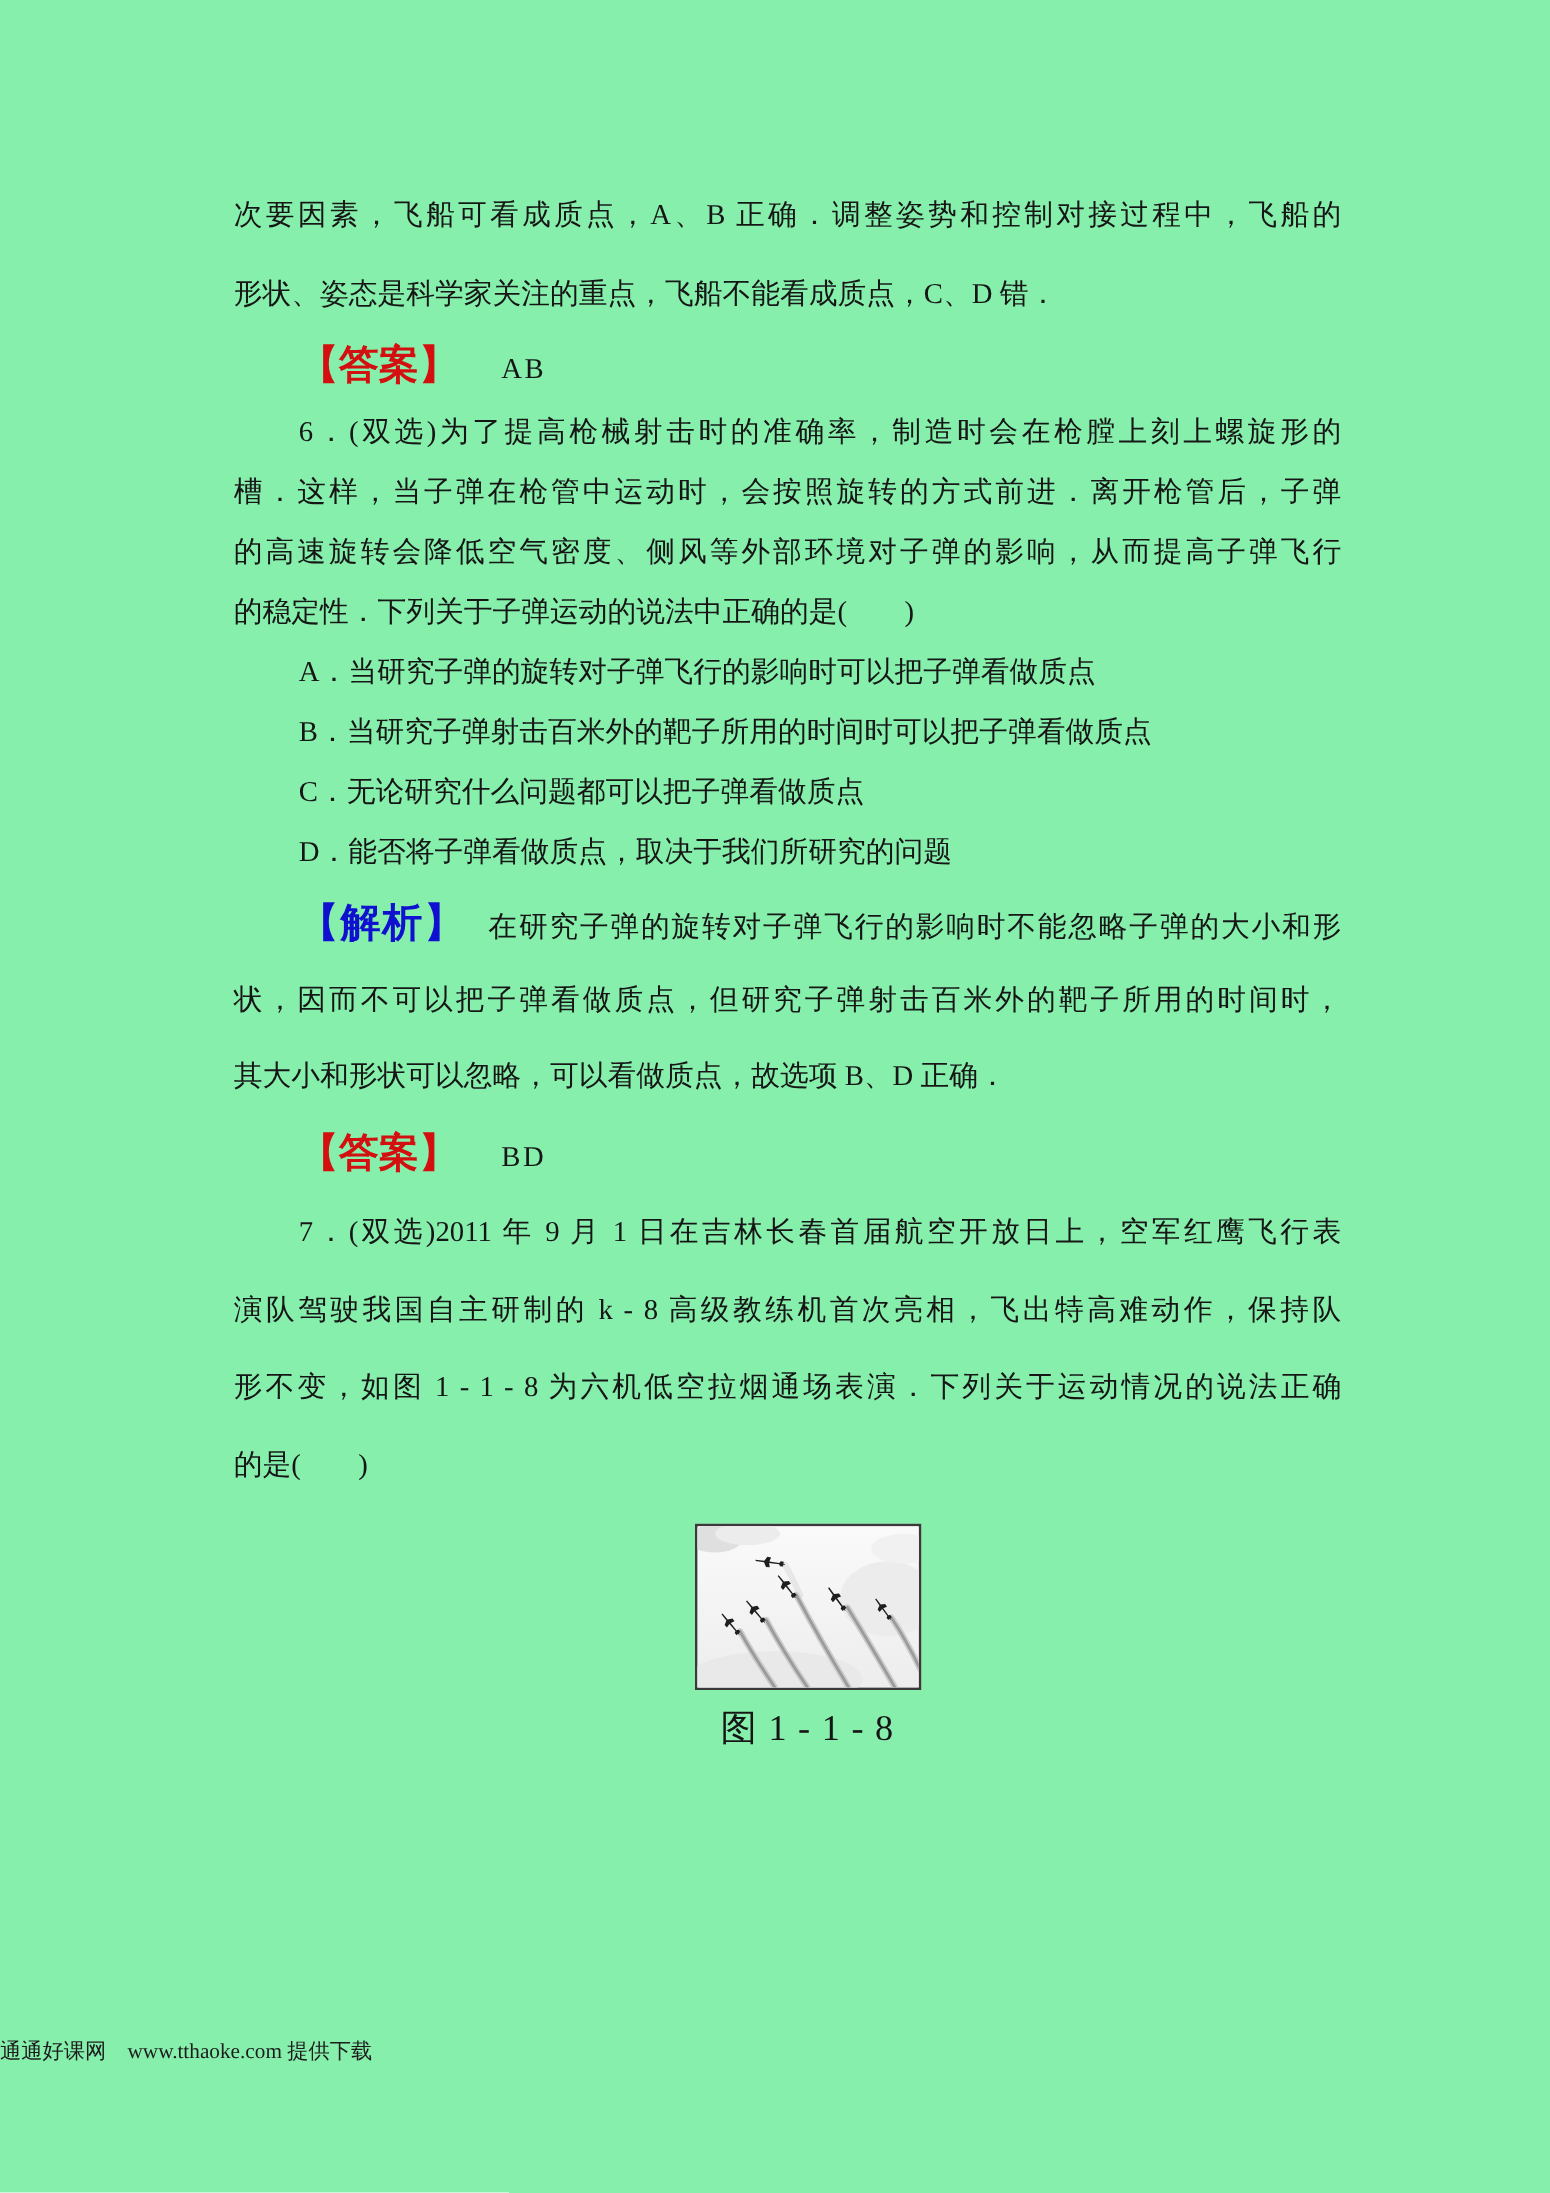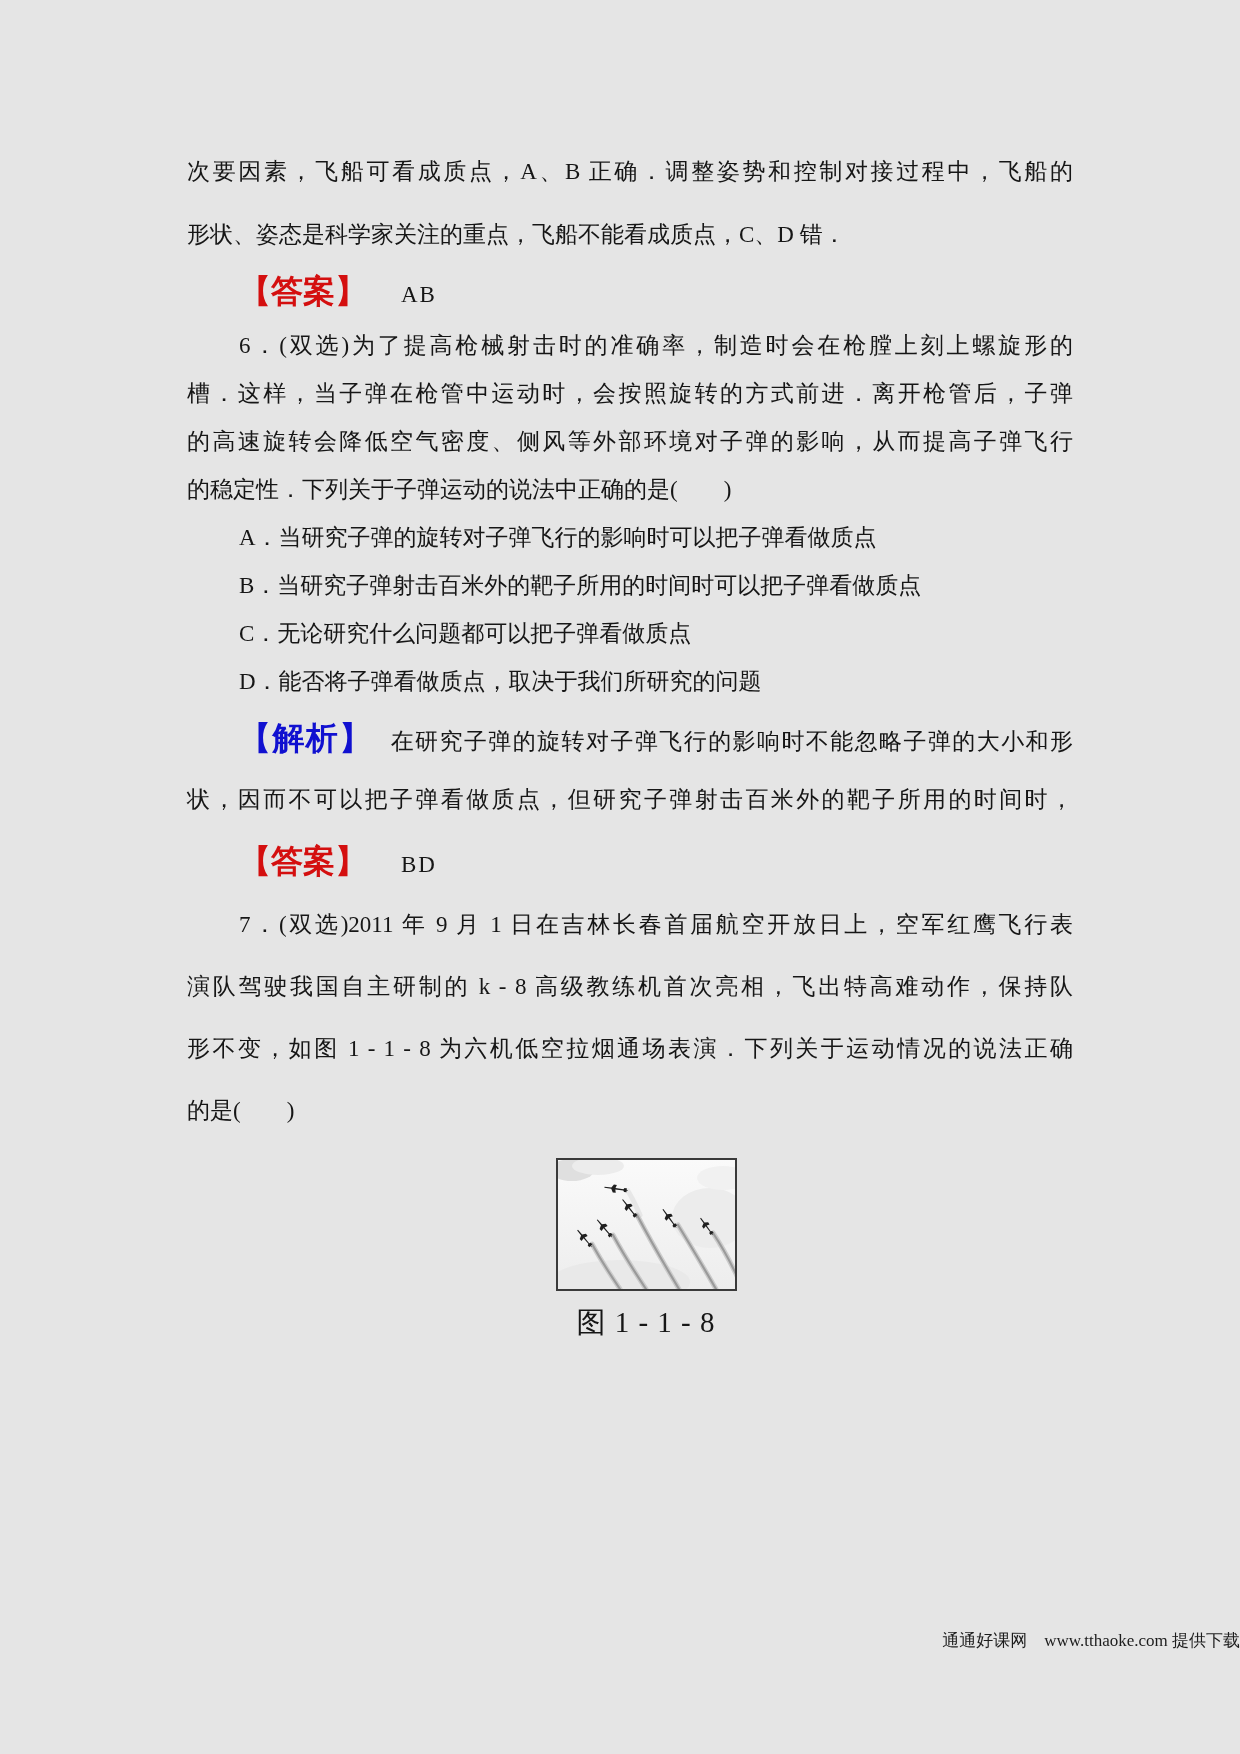--- a/index.html
+++ b/index.html
@@ -1,19 +1,19 @@
 <!DOCTYPE html>
 <html lang="zh"><head>
 <meta charset="utf-8">
 <style>
   html,body{margin:0;padding:0;background:#ffffff;}
   .page{
     position:relative;
     width:1240px;height:1754px;
-    background:#e5e5e5;
+    background:#86efac;
     font-family:"Liberation Serif","DejaVu Serif",serif;
     color:#161616;
     overflow:hidden;
   }
   .content{
     position:absolute;
     left:187px;top:140px;
     width:886px;
   }
   .line{
@@ -63,21 +63,21 @@
     font-size:29px;
     text-align:center;
     letter-spacing:1px;
   }
   .q7opts{margin-top:20px;}
   .footer{
     position:absolute;
     left:0;top:1625px;
     width:1240px;height:32px;
     line-height:32px;
-    text-align:right;
+    text-align:left;
     font-size:17px;
     color:#1c1c1c;
   }
 </style>
 </head>
 <body>
 
 <div class="page">
   <div class="content">
 
@@ -104,20 +104,21 @@
       <div class="line indent">B．当研究子弹射击百米外的靶子所用的时间时可以把子弹看做质点</div>
       <div class="line indent">C．无论研究什么问题都可以把子弹看做质点</div>
       <div class="line indent">D．能否将子弹看做质点，取决于我们所研究的问题</div>
     </div>
 
     <div class="p61 mt2">
       <div class="line fill indent">
         <span class="lbl lbl-blue lbl-gap">【解析】</span><span>在研究子弹的旋转对子弹飞行的影响时不能忽略子弹的大小和形</span>
       </div>
       <div class="line fill">状，因而不可以把子弹看做质点，但研究子弹射击百米外的靶子所用的时间时，</div>
+      <div class="line wrapline">其大小和形状可以忽略，可以看做质点，故选项 B、D 正确．</div>
     </div>
 
     <div class="mt6">
       <div class="line ansline indent">
         <span class="lbl lbl-red">【答案】</span><span class="ans-val">BD</span>
       </div>
     </div>
 
     <div class="p62 mt8">
       <div class="line fill indent">7．(双选)2011 年 9 月 1 日在吉林长春首届航空开放日上，空军红鹰飞行表</div>

